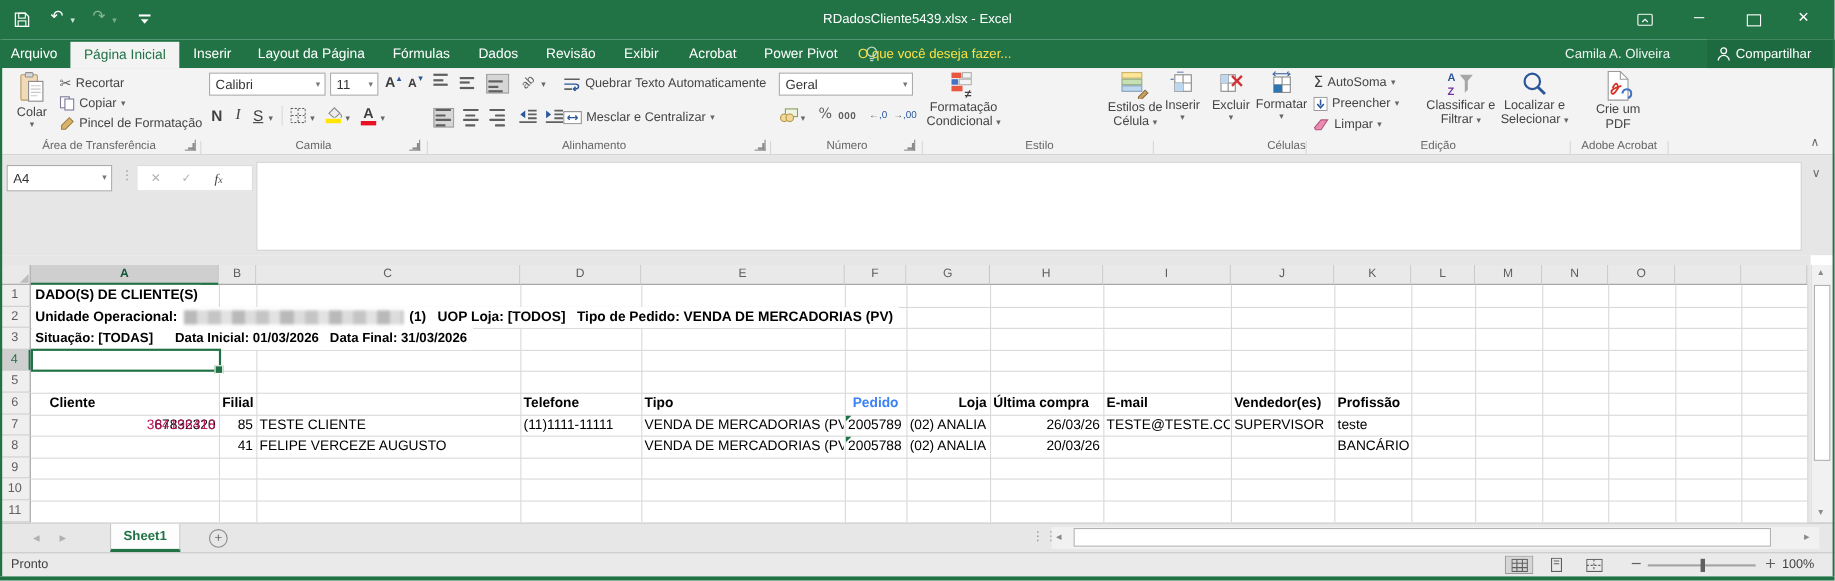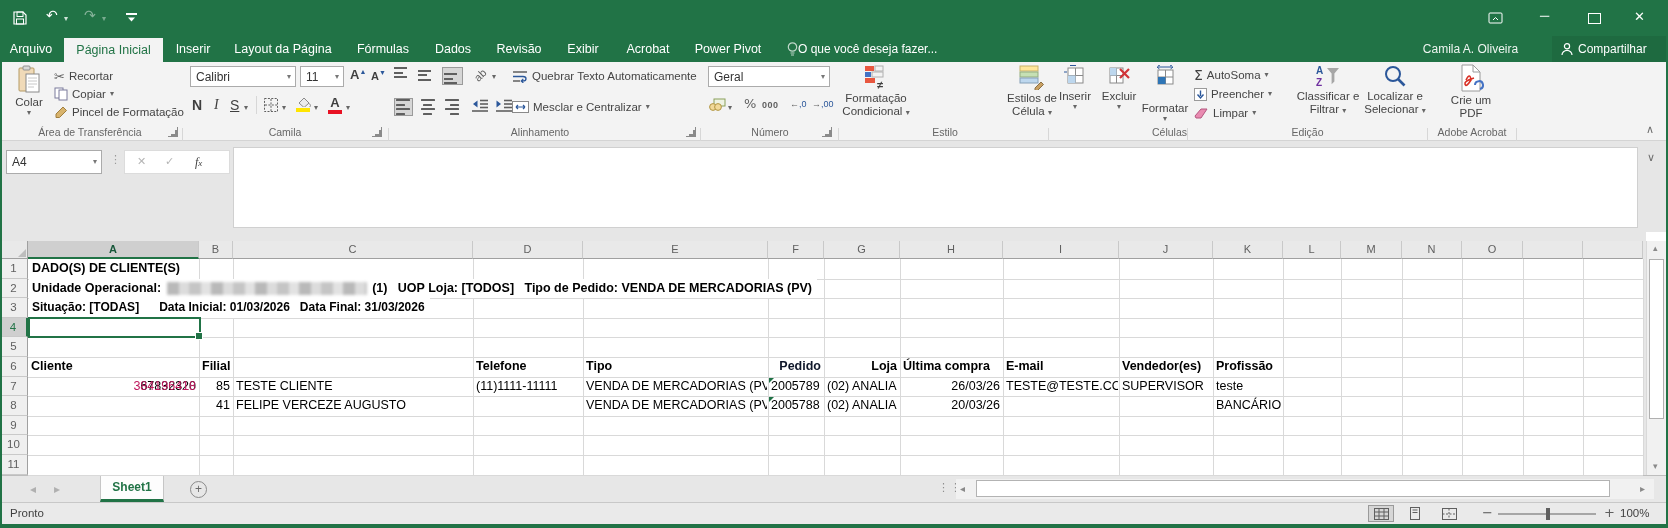--- a/index.html
+++ b/index.html
@@ -45,20 +45,21 @@
     <div class="ab ic" style="left:46px;top:8px;font-size:14px;color:#fff">↶</div>
     <div class="ab car" style="left:64px;top:15px;color:#cfe3d8">▾</div>
     <div class="ab ic" style="left:84px;top:8px;font-size:14px;color:#fff;opacity:.45">↷</div>
     <div class="ab car" style="left:102px;top:15px;color:#cfe3d8;opacity:.5">▾</div>
     <div class="ab" style="left:126px;top:13px">
       <svg width="11" height="10">
           <line x1="0" y1="1" x2="11" y2="1" stroke="#fff" stroke-width="2"></line>
           <path d="M2 4.5 L5.5 8.5 L9 4.5 z" fill="#fff"></path>
         </svg>
     </div>
+    <div class="ab" style="left:0;right:0;top:10px;text-align:center;font-size:12px;color:#fff">RDadosCliente5439.xlsx - Excel</div>
     <div class="ab" style="left:1488px;top:12px">
       <svg width="15" height="12">
           <rect x="1" y="1" width="13" height="10" rx="1" fill="none" stroke="#fff"></rect>
           <path d="M5 8 L7.5 5.5 L10 8" fill="none" stroke="#fff"></path>
         </svg>
     </div>
     <div class="ab wt" style="left:1540px;top:8px;font-size:13px">─</div>
     <div class="ab" style="left:1588px;top:13px;width:11px;height:9px;border:1.5px solid #fff"></div>
     <div class="ab wt ic" style="left:1634px;top:10px;font-size:13px;color:#fff">✕</div>
   </div>
@@ -73,21 +74,21 @@
     <div class="ab wt" style="left:488px;top:0;width:62px;height:26px;line-height:26px;text-align:center;font-size:12.5px">Revisão</div>
     <div class="ab wt" style="left:556px;top:0;width:54px;height:26px;line-height:26px;text-align:center;font-size:12.5px">Exibir</div>
     <div class="ab wt" style="left:616px;top:0;width:64px;height:26px;line-height:26px;text-align:center;font-size:12.5px">Acrobat</div>
     <div class="ab wt" style="left:686px;top:0;width:84px;height:26px;line-height:26px;text-align:center;font-size:12.5px">Power Pivot</div>
     <div class="ab" style="left:786px;top:5px">
       <svg width="13" height="16">
           <circle cx="6.5" cy="6" r="4.2" fill="none" stroke="#bfd7c9" stroke-width="1.2"></circle>
           <path d="M4.5 12 h4 M5 14 h3" stroke="#bfd7c9" stroke-width="1.2"></path>
         </svg>
     </div>
-    <div class="ab" style="left:798px;top:6px;font-size:12px;color:#ffffff">O que você deseja fazer...</div>
+    <div class="ab" style="left:780px;top:6px;font-size:12px;color:#fde047">O que você deseja fazer...</div>
     <div class="ab" style="left:1398px;top:6px;width:145px;text-align:center;font-size:12px;color:#eef5f0">Camila A. Oliveira</div>
     <div class="ab" style="left:1552px;top:0;width:116px;height:26px;background:#1e6a40">
       <span class="ab" style="left:8px;top:6px">
         <svg width="14" height="14">
             <circle cx="7" cy="4.2" r="2.6" fill="none" stroke="#fff" stroke-width="1.2"></circle>
             <path d="M2 13 a5 4.6 0 0 1 10 0" fill="none" stroke="#fff" stroke-width="1.2"></path>
           </svg>
       </span>
       <span class="ab" style="left:26px;top:6px;font-size:12px;color:#fff">Compartilhar</span>
     </div>
@@ -337,21 +338,21 @@
       <span>
         <svg width="22" height="22">
             <path d="M4 1 l2-1 M16 1 l2-1" stroke="#2b579a"></path>
             <path d="M3 2 h16 M3 2 l2.5 2 M19 2 l-2.5 2" stroke="#2b579a" fill="none"></path>
             <rect x="4" y="5" width="15" height="14" fill="#fff" stroke="#8a8a8a"></rect>
             <line x1="4" y1="12" x2="19" y2="12" stroke="#8a8a8a"></line>
             <line x1="11.5" y1="5" x2="11.5" y2="19" stroke="#8a8a8a"></line>
             <rect x="4" y="12" width="7.5" height="7" fill="#2e75b6"></rect>
           </svg>
       </span>
-      <span style="margin-top:15px">Formatar</span>
+      <span style="margin-top:2px">Formatar</span>
       <span class="car">▾</span>
     </div>
     <div class="ab gl" style="left:1132px;top:64px;width:75px">Células</div>
     <div class="ab sep" style="left:1187px"></div>
 
     <div class="ab row" style="left:1194px;top:4px">
       <span class="ic" style="font-size:14px;color:#3f3f3f">Σ</span>
       <span class="tx">AutoSoma</span>
       <span class="car">▾</span>
     </div>
@@ -538,25 +539,25 @@
     <div style="position: absolute; left: 28px; top: 357px; width: 1615px; height: 1px; background: rgb(217, 217, 217); z-index: 1;"></div>
     <div style="position: absolute; left: 28px; top: 376.6px; width: 1615px; height: 1px; background: rgb(217, 217, 217); z-index: 1;"></div>
     <div style="position: absolute; left: 28px; top: 396.2px; width: 1615px; height: 1px; background: rgb(217, 217, 217); z-index: 1;"></div>
     <div style="position: absolute; left: 28px; top: 415.8px; width: 1615px; height: 1px; background: rgb(217, 217, 217); z-index: 1;"></div>
     <div style="position: absolute; left: 28px; top: 435.4px; width: 1615px; height: 1px; background: rgb(217, 217, 217); z-index: 1;"></div>
     <div style="position: absolute; left: 28px; top: 455px; width: 1615px; height: 1px; background: rgb(217, 217, 217); z-index: 1;"></div>
     <div style="position: absolute; left: 28px; top: 474.6px; width: 1615px; height: 1px; background: rgb(217, 217, 217); z-index: 1;"></div>
     <div style="position: absolute; left: 29px; top: 259px; height: 19.6px; line-height: 19.6px; font-weight: bold; font-size: 12.5px; color: rgb(0, 0, 0); white-space: pre; padding: 0px 3px; z-index: 5; background: rgb(255, 255, 255);">DADO(S) DE CLIENTE(S)</div>
     <div style="position: absolute; left: 29px; top: 278.6px; height: 19.6px; font-weight: bold; font-size: 12.5px; color: rgb(0, 0, 0); white-space: pre; padding: 0px 5px 0px 3px; z-index: 5; background: rgb(255, 255, 255); display: flex; align-items: center;"><span>Unidade Operacional: </span><span class="redact"></span><span> (1)   UOP Loja: [TODOS]   Tipo de Pedido: VENDA DE MERCADORIAS (PV)</span></div>
     <div style="position: absolute; left: 29px; top: 298.2px; height: 19.6px; line-height: 19.6px; font-weight: bold; font-size: 12px; color: rgb(0, 0, 0); white-space: pre; padding: 0px 5px 0px 3px; z-index: 5; background: rgb(255, 255, 255);">Situação: [TODAS]      Data Inicial: 01/03/2026   Data Final: 31/03/2026</div>
-    <div style="position: absolute; left: 29px; top: 357px; width: 165px; height: 19.6px; line-height: 19.6px; font-weight: bold; font-size: 12.5px; color: rgb(0, 0, 0); white-space: nowrap; overflow: hidden; padding: 0px 2px; text-align: left; z-index: 4;">Cliente</div>
+    <div style="position: absolute; left: 29px; top: 357px; width: 165px; height: 19.6px; line-height: 19.6px; font-weight: bold; font-size: 12.5px; color: rgb(0, 0, 0); white-space: nowrap; overflow: hidden; padding: 0px 16px; text-align: left; z-index: 4;">Cliente</div>
     <div style="position: absolute; left: 200px; top: 357px; width: 28px; height: 19.6px; line-height: 19.6px; font-weight: bold; font-size: 12.5px; color: rgb(0, 0, 0); white-space: nowrap; overflow: hidden; padding: 0px 2px; text-align: right; z-index: 4;">Filial</div>
     <div style="position: absolute; left: 474px; top: 357px; width: 104px; height: 19.6px; line-height: 19.6px; font-weight: bold; font-size: 12.5px; color: rgb(0, 0, 0); white-space: nowrap; overflow: hidden; padding: 0px 2px; text-align: left; z-index: 4;">Telefone</div>
     <div style="position: absolute; left: 584px; top: 357px; width: 179px; height: 19.6px; line-height: 19.6px; font-weight: bold; font-size: 12.5px; color: rgb(0, 0, 0); white-space: nowrap; overflow: hidden; padding: 0px 2px; text-align: left; z-index: 4;">Tipo</div>
-    <div style="position: absolute; left: 769px; top: 357px; width: 50px; height: 19.6px; line-height: 19.6px; font-weight: bold; font-size: 12.5px; color: #0f172a; white-space: nowrap; overflow: hidden; padding: 0px 2px; text-align: right; z-index: 4;">Pedido</div>
+    <div style="position: absolute; left: 769px; top: 357px; width: 50px; height: 19.6px; line-height: 19.6px; font-weight: bold; font-size: 12.5px; color: #3b82f6; white-space: nowrap; overflow: hidden; padding: 0px 2px; text-align: center; z-index: 4;">Pedido</div>
     <div style="position: absolute; left: 825px; top: 357px; width: 70px; height: 19.6px; line-height: 19.6px; font-weight: bold; font-size: 12.5px; color: rgb(0, 0, 0); white-space: nowrap; overflow: hidden; padding: 0px 2px; text-align: right; z-index: 4;">Loja</div>
     <div style="position: absolute; left: 901px; top: 357px; width: 97px; height: 19.6px; line-height: 19.6px; font-weight: bold; font-size: 12.5px; color: rgb(0, 0, 0); white-space: nowrap; overflow: hidden; padding: 0px 2px; text-align: left; z-index: 4;">Última compra</div>
     <div style="position: absolute; left: 1004px; top: 357px; width: 110px; height: 19.6px; line-height: 19.6px; font-weight: bold; font-size: 12.5px; color: rgb(0, 0, 0); white-space: nowrap; overflow: hidden; padding: 0px 2px; text-align: left; z-index: 4;">E-mail</div>
     <div style="position: absolute; left: 1120px; top: 357px; width: 88px; height: 19.6px; line-height: 19.6px; font-weight: bold; font-size: 12.5px; color: rgb(0, 0, 0); white-space: nowrap; overflow: hidden; padding: 0px 2px; text-align: left; z-index: 4;">Vendedor(es)</div>
     <div style="position: absolute; left: 1214px; top: 357px; width: 64px; height: 19.6px; line-height: 19.6px; font-weight: bold; font-size: 12.5px; color: rgb(0, 0, 0); white-space: nowrap; overflow: hidden; padding: 0px 2px; text-align: left; z-index: 4;">Profissão</div>
     <div style="position: absolute; left: 29px; top: 376.6px; width: 165px; height: 19.6px; line-height: 19.6px; font-size: 12.5px; color: rgb(0, 0, 0); white-space: nowrap; overflow: hidden; padding: 0px 2px; text-align: right; z-index: 4;">67832320</div>
     <div style="position: absolute; left: 200px; top: 376.6px; width: 28px; height: 19.6px; line-height: 19.6px; font-size: 12.5px; color: rgb(0, 0, 0); white-space: nowrap; overflow: hidden; padding: 0px 2px; text-align: right; z-index: 4;">85</div>
     <div style="position: absolute; left: 234px; top: 376.6px; width: 234px; height: 19.6px; line-height: 19.6px; font-size: 12.5px; color: rgb(0, 0, 0); white-space: nowrap; overflow: hidden; padding: 0px 2px; text-align: left; z-index: 4;">TESTE CLIENTE</div>
     <div style="position: absolute; left: 474px; top: 376.6px; width: 104px; height: 19.6px; line-height: 19.6px; font-size: 12.5px; color: rgb(0, 0, 0); white-space: nowrap; overflow: hidden; padding: 0px 2px; text-align: left; z-index: 4;">(11)1111-11111</div>
     <div style="position: absolute; left: 584px; top: 376.6px; width: 179px; height: 19.6px; line-height: 19.6px; font-size: 12.5px; color: rgb(0, 0, 0); white-space: nowrap; overflow: hidden; padding: 0px 2px; text-align: left; z-index: 4;">VENDA DE MERCADORIAS (PV)</div>

